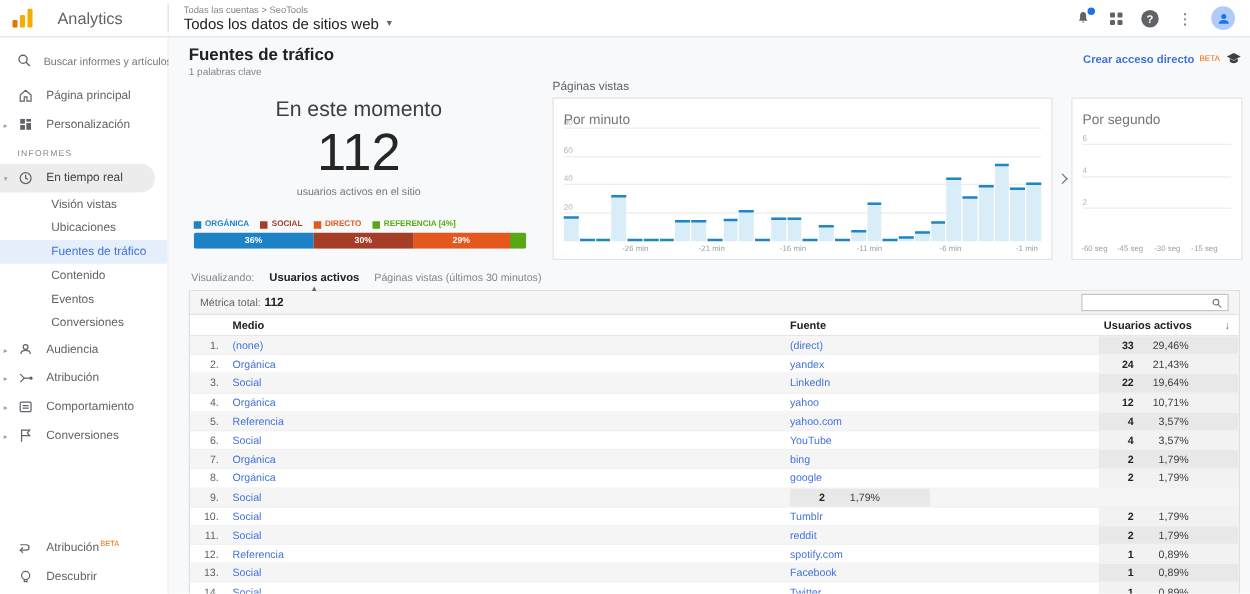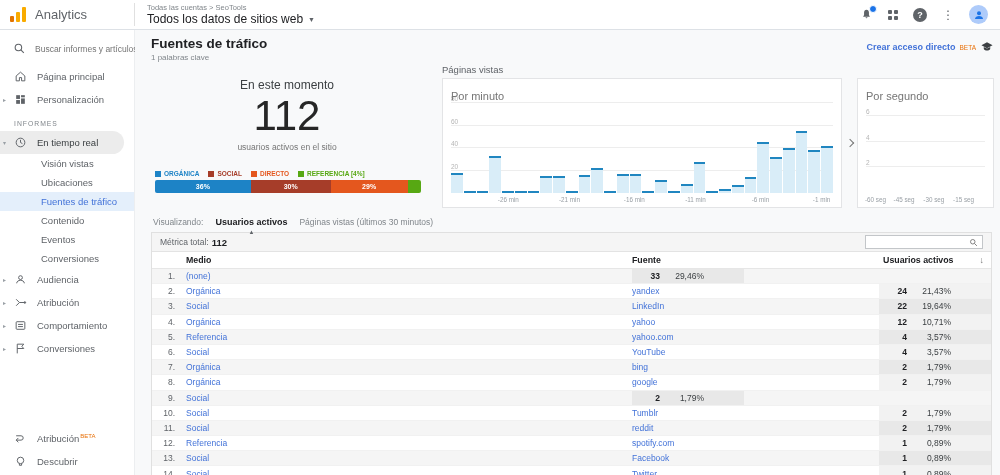--- a/index.html
+++ b/index.html
@@ -1,21 +1,21 @@
 <!DOCTYPE html>
 <html><head>
 <meta charset="utf-8">
 <style>
   * { margin:0; padding:0; box-sizing:border-box; }
   html,body { width:1000px; height:475px; overflow:hidden; }
   body { font-family:"Liberation Sans",sans-serif; background:#fff; color:#3c4043; font-size:10px; }
 
   
   .header { height:30px; display:flex; align-items:center; background:#fff; border-bottom:1px solid #dde1e6; padding:0 12px 0 10px; position:relative; z-index:10; }
-  .logo-box { display:flex; align-items:center; gap:9px; width:124px; }
+  .logo-box { display:flex; align-items:center; gap:20px; width:124px; }
   .ga-bars { display:flex; align-items:flex-end; gap:2px; height:15px; }
   .ga-bars i { width:4px; display:block; border-radius:1px; }
   .ga-bars i:nth-child(1){ height:6px; background:#e37400; }
   .ga-bars i:nth-child(2){ height:10px; background:#f9ab00; }
   .ga-bars i:nth-child(3){ height:15px; background:#f9ab00; }
   .product-name { font-size:13px; color:#5f6368; }
   .bc { border-left:1px solid #e0e0e0; padding-left:12px; }
   .bc-top { font-size:7.5px; color:#80868b; }
   .bc-main { font-size:12px; color:#202124; display:flex; align-items:center; gap:5px; cursor:pointer; }
   .bc-main .caret { font-size:7px; color:#5f6368; }
@@ -50,21 +50,21 @@
   .page-title { font-size:13.5px; font-weight:bold; color:#202124; }
   .page-sub { font-size:8px; color:#80868b; margin-top:2px; }
   .shortcut { display:flex; align-items:center; gap:4px; margin-top:4px; cursor:pointer; }
   .shortcut-label { font-size:9px; font-weight:bold; color:#4272d8; }
   .shortcut-beta { font-size:6.5px; color:#e8710a; vertical-align:super; }
   .cap-icon { width:14px; height:14px; color:#3c4043; }
 
   
   .content-row { display:flex; margin-top:2px; }
   .now-block { width:272px; text-align:center; padding-top:14px; flex-shrink:0; }
-  .now-title { font-size:12px; color:#3c4043; }
+  .now-title { font-size:17px; color:#3c4043; }
   .now-value { font-size:42px; color:#262626; line-height:1.15; }
   .now-caption { font-size:8.5px; color:#757575; margin-top:2px; }
   .legend { display:flex; gap:9px; justify-content:flex-start; margin:18px 2px 3px 4px; }
   .legend-item { display:flex; align-items:center; gap:3px; font-size:6.5px; font-weight:bold; }
   .legend-swatch { width:6px; height:6px; }
   .stackbar { display:flex; height:13px; margin:0 2px 0 4px; border-radius:2px; overflow:hidden; }
   .stackbar .seg { display:flex; align-items:center; justify-content:center; color:#fff; font-size:7px; font-weight:bold; }
 
   .pv-block { flex:1; margin-left:19px; min-width:0; }
   .pv-title { font-size:9.5px; color:#5f6368; margin-bottom:3px; }
@@ -514,20 +514,21 @@
         <span class="c-fuente" style="color:#202124">Fuente</span>
         <span class="th-users">
           <span>Usuarios activos</span>
           <span class="sort">↓</span>
         </span>
       </div>
       <div id="tbody">
           <div class="trow">
             <span class="c-num">1.</span>
             <span class="c-medio">(none)</span>
+            <span class="c-fuente">(direct)</span>
             <span class="c-metric">
               <span class="c-users">33</span>
               <span class="c-pct">29,46%</span>
             </span>
           </div>
           <div class="trow">
             <span class="c-num">2.</span>
             <span class="c-medio">Orgánica</span>
             <span class="c-fuente">yandex</span>
             <span class="c-metric">

